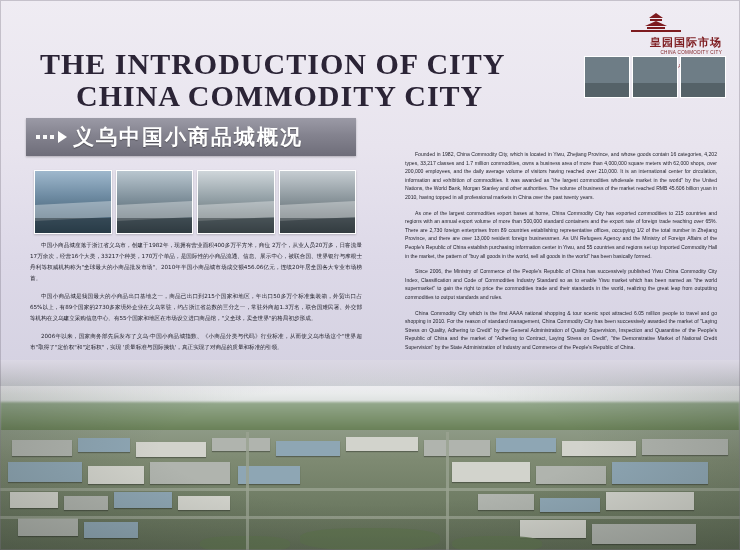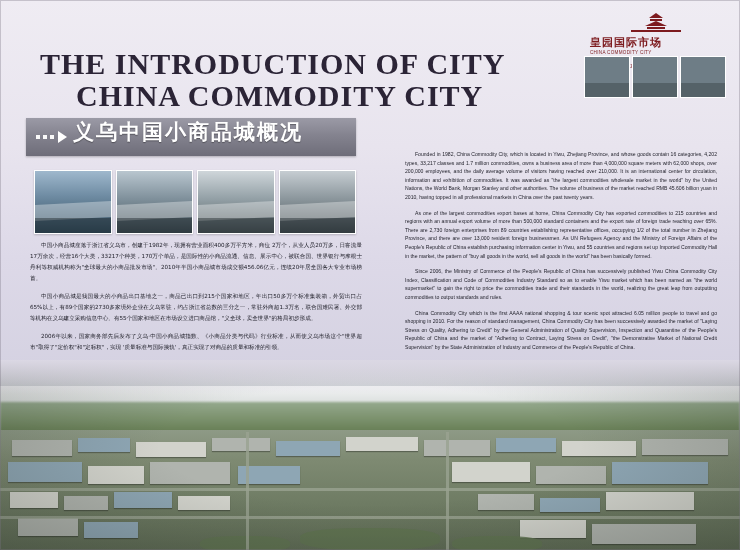--- a/index.html
+++ b/index.html
@@ -28,21 +28,21 @@
     left: 0; top: 0;
     width: 740px; height: 368px;
     background: linear-gradient(180deg,#efecf3 0%, #e8e4ee 40%, #ddd9e8 70%, #d5d2e2 100%);
   }
 
   
   .logo-block {
     position: absolute;
     right: 18px; top: 12px;
     width: 132px;
-    text-align: left;
+    text-align: right;
   }
   .logo-mark {
     display: block;
     margin: 0 auto 2px auto;
     width: 54px; height: 22px;
   }
   .logo-cn {
     font-family: "DejaVu Sans", sans-serif;
     font-size: 11px;
     font-weight: bold;
@@ -99,20 +99,21 @@
   .headline .l2 { font-size: 30px; margin-left: 36px;}
 
   
   .cn-banner {
     position: absolute;
     left: 26px; top: 118px;
     width: 330px; height: 38px;
     background: linear-gradient(180deg,#9b9aa6 0%, #84838f 45%, #6e6d79 100%);
     box-shadow: 0 1px 2px rgba(0,0,0,.25);
     display: flex;
+    align-items: center;
   }
   .cn-banner .arrow-dots {
     display: flex;
     align-items: center;
     margin-left: 10px;
     margin-right: 6px;
   }
   .cn-banner .dot {
     width: 4px; height: 4px;
     background: #fff;

